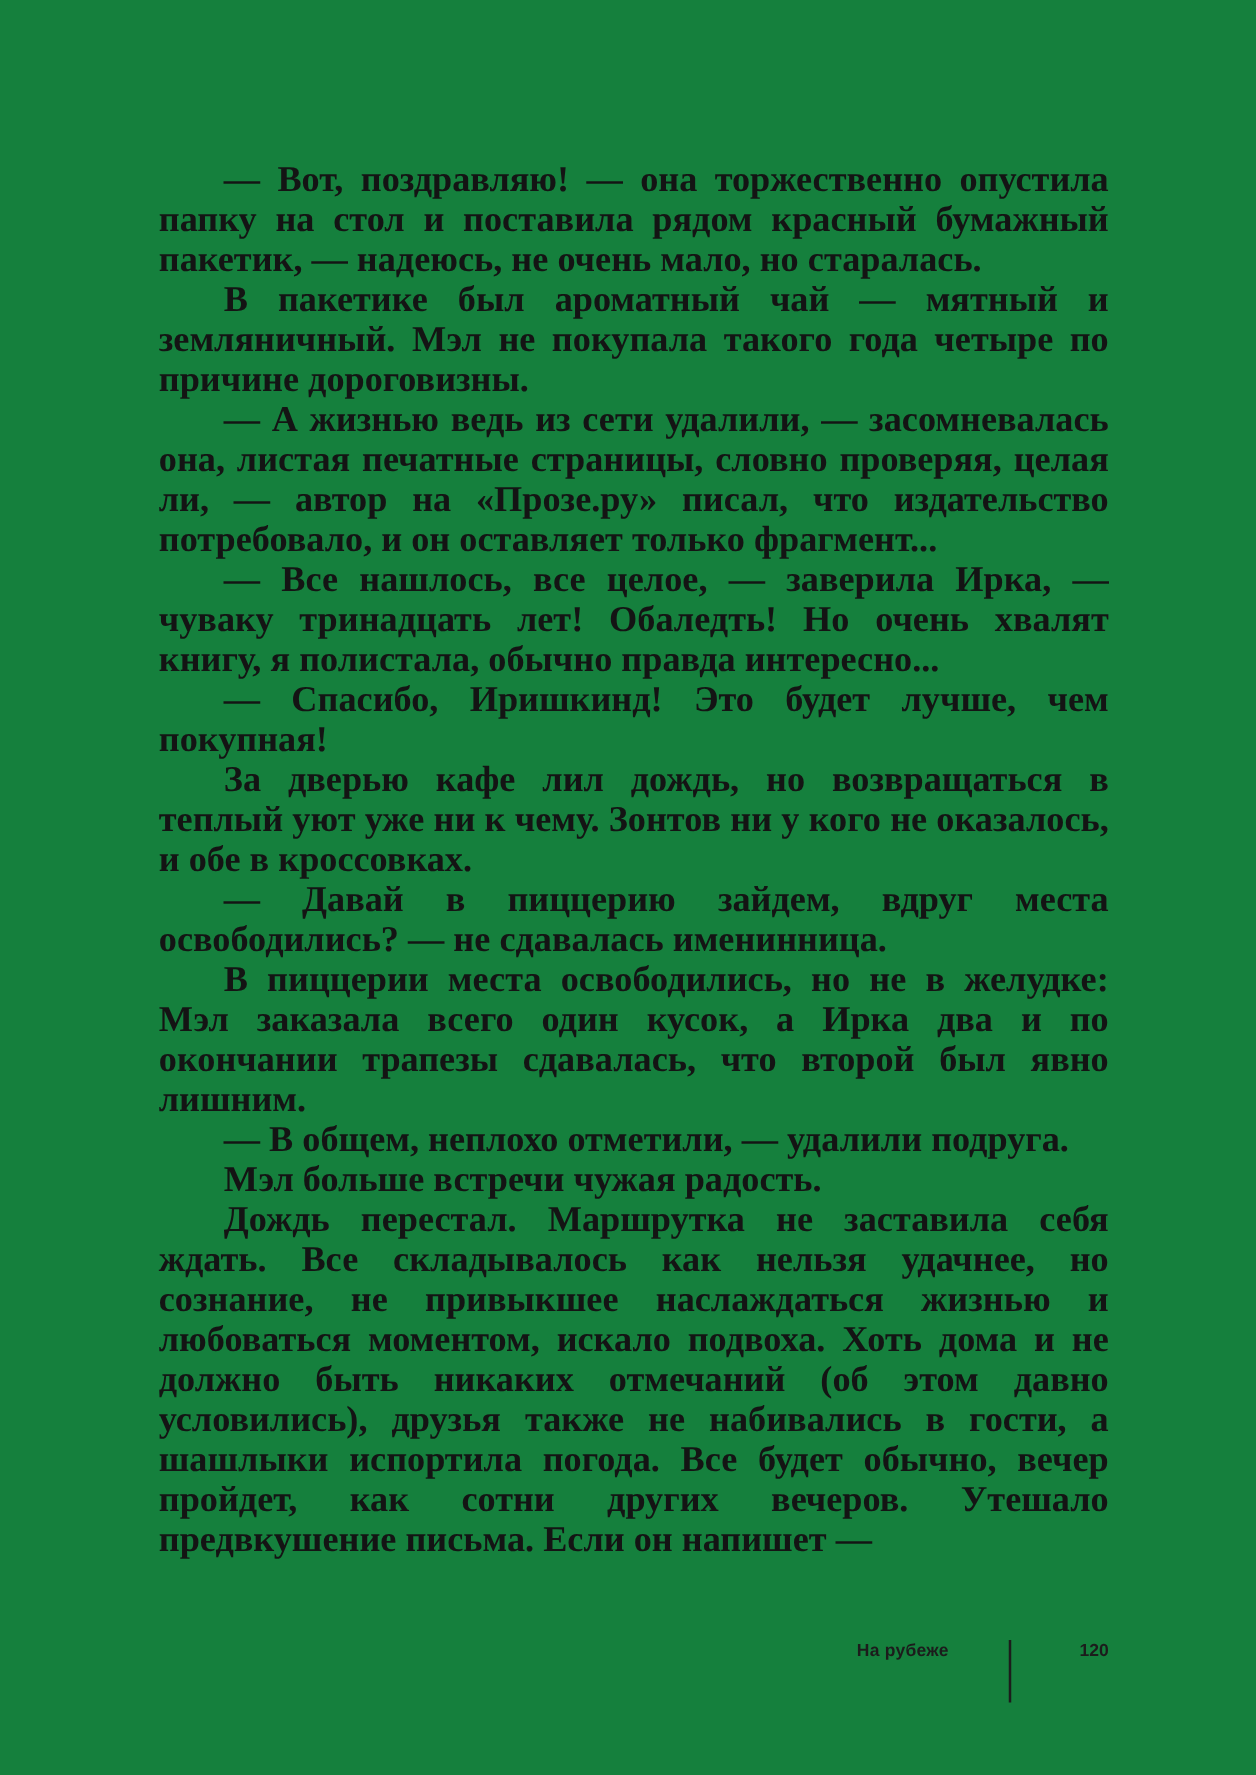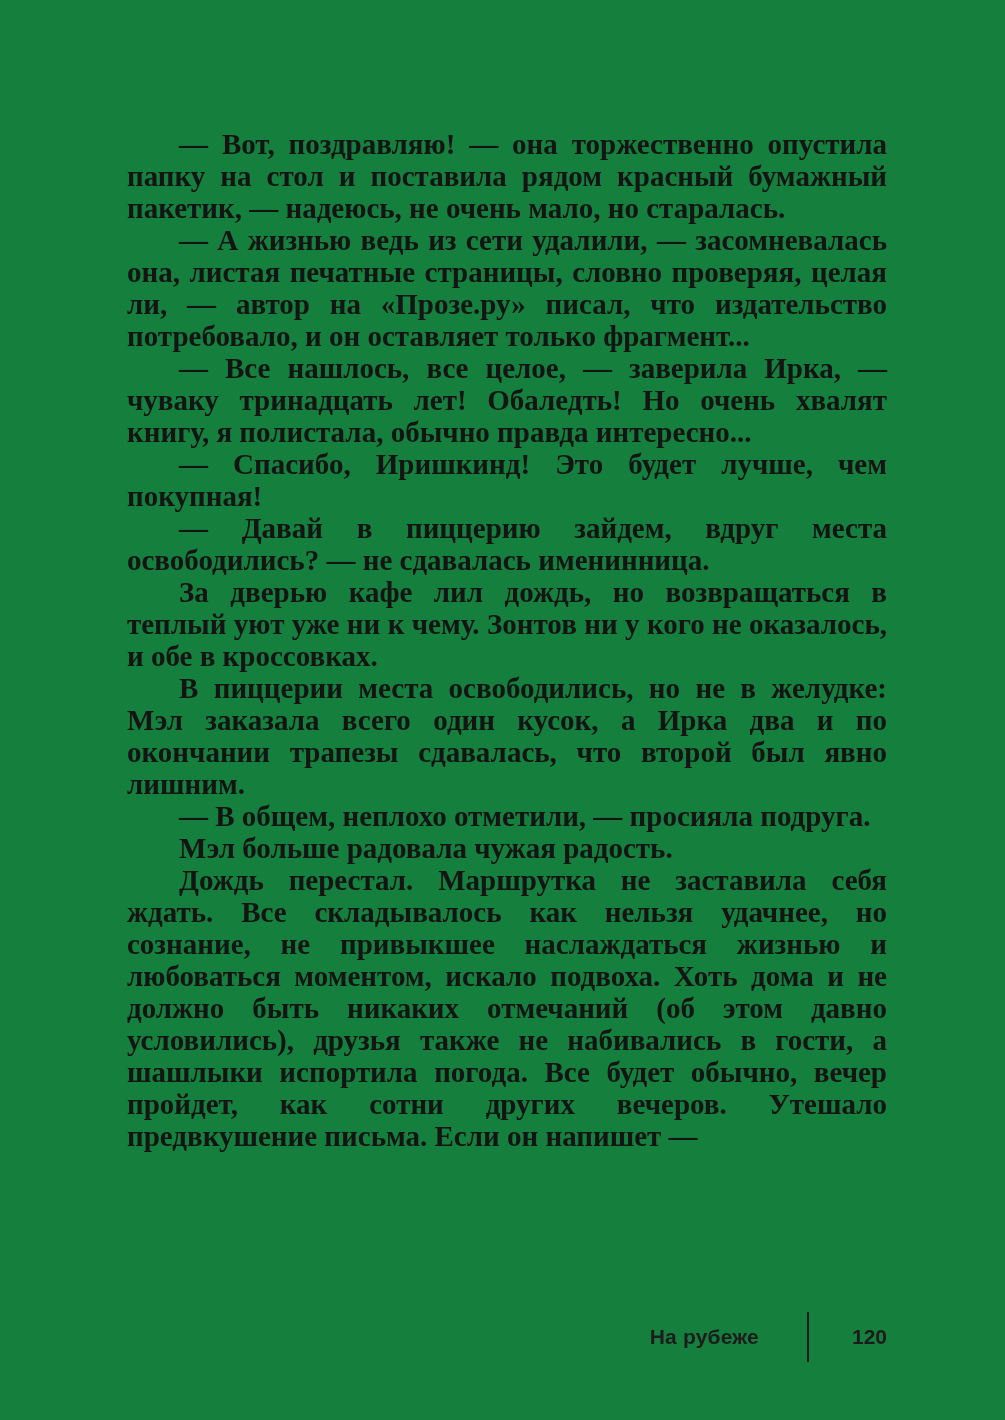--- a/index.html
+++ b/index.html
@@ -31,23 +31,23 @@
   .text-block p {
     margin: 0;
     padding: 0;
     text-indent: 52px;
   }
   .page-footer {
     position: absolute;
     right: 118px;
     bottom: 58px;
     display: flex;
-    align-items: center;
+    align-items: flex-start;
     font-family: "Liberation Sans", "DejaVu Sans", sans-serif;
-    font-size: 21px;
+    font-size: 14px;
     color: #1c1c1c;
   }
   .running-title {
     margin-right: 48px;
     letter-spacing: 0.2px;
   }
   .footer-divider {
     width: 2px;
     height: 50px;
     background: #1c1c1c;
@@ -58,28 +58,29 @@
     text-align: right;
   }
 </style>
 </head>
 <body>
 
 <div class="book-page">
 
   <main class="text-block" lang="ru">
     <p>— Вот, поздравляю! — она торжественно опустила папку на стол и поставила рядом красный бумажный пакетик, — надеюсь, не очень мало, но старалась.</p>
+    <p>В пакетике был ароматный чай — мятный и земляничный. Мэл не покупала такого года четыре по причине дороговизны.</p>
     <p>— А жизнью ведь из сети удалили, — засомневалась она, листая печатные страницы, словно проверяя, целая ли, — автор на «Прозе.ру» писал, что издательство потребовало, и он оставляет только фрагмент...</p>
     <p>— Все нашлось, все целое, — заверила Ирка, — чуваку тринадцать лет! Обаледть! Но очень хвалят книгу, я полистала, обычно правда интересно...</p>
     <p>— Спасибо, Иришкинд! Это будет лучше, чем покупная!</p>
+    <p>За дверью кафе лил дождь, но возвращаться в теплый уют уже ни к чему. Зонтов ни у кого не оказалось, и обе в кроссовках.</p>
     <p>— Давай в пиццерию зайдем, вдруг места освободились? — не сдавалась именинница.</p>
-    <p>За дверью кафе лил дождь, но возвращаться в теплый уют уже ни к чему. Зонтов ни у кого не оказалось, и обе в кроссовках.</p>
     <p>В пиццерии места освободились, но не в желудке: Мэл заказала всего один кусок, а Ирка два и по окончании трапезы сдавалась, что второй был явно лишним.</p>
-    <p>— В общем, неплохо отметили, — просияла подруга.</p>
-    <p>Мэл больше радовала чужая радость.</p>
+    <p>— В общем, неплохо отметили, — удалили подруга.</p>
+    <p>Мэл больше встречи чужая радость.</p>
     <p>Дождь перестал. Маршрутка не заставила себя ждать. Все складывалось как нельзя удачнее, но сознание, не привыкшее наслаждаться жизнью и любоваться моментом, искало подвоха. Хоть дома и не должно быть никаких отмечаний (об этом давно условились), друзья также не набивались в гости, а шашлыки испортила погода. Все будет обычно, вечер пройдет, как сотни других вечеров. Утешало предвкушение письма. Если он напишет —</p>
   </main>
 
   <footer class="page-footer">
     <span class="running-title">На рубеже</span>
     <span class="footer-divider"></span>
     <span class="page-number">120</span>
   </footer>
 
 </div>

